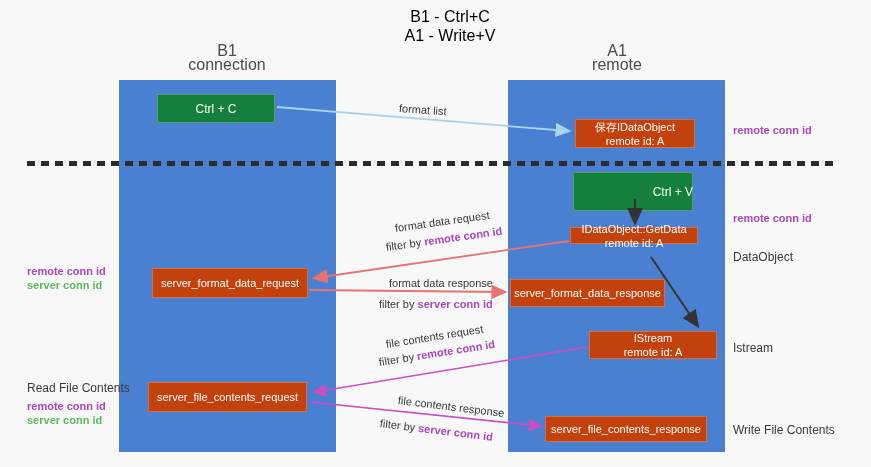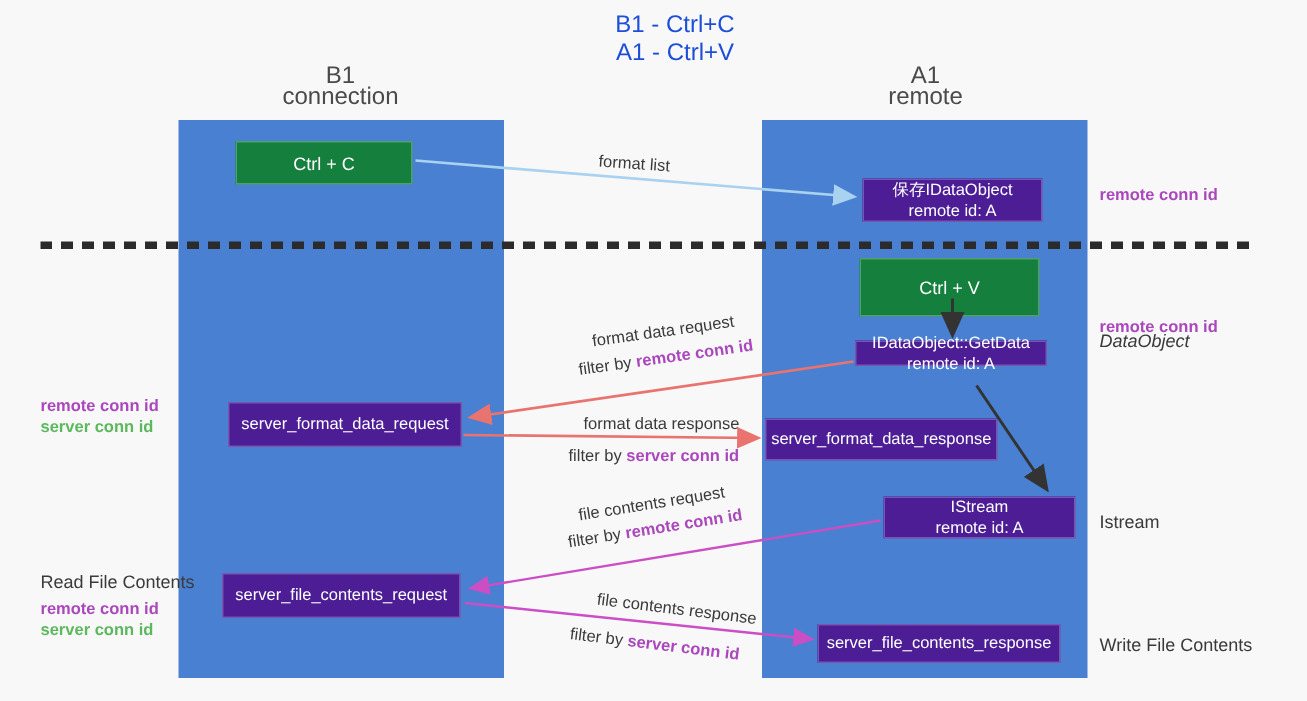--- a/index.html
+++ b/index.html
@@ -4,61 +4,61 @@
 <style>
   html,body{margin:0;padding:0;background:#f8f8f8;}
   .canvas{
     position:relative;width:871px;height:467px;overflow:hidden;
     background:#f8f8f8;
     font-family:"Liberation Sans","DejaVu Sans",sans-serif;
     color:#3a3a3a;
   }
   .title{
     position:absolute;left:370px;top:7px;width:160px;
-    text-align:center;font-size:16px;line-height:19px;color:#1d4ed8;
+    text-align:center;font-size:16px;line-height:19px;color:#000000;
   }
   .lane-header{
     position:absolute;width:140px;text-align:center;
     font-size:16px;line-height:14px;color:#4a4a4a;top:44px;
   }
   .lane{
     position:absolute;top:80px;width:217px;height:372px;
     background:#4a80d2;z-index:1;
   }
   .dashed-line{
     position:absolute;left:27px;top:161px;width:808px;height:5px;z-index:3;
     background:repeating-linear-gradient(90deg,#2b2b2b 0 8px,transparent 8px 14px);
   }
   .node{
     position:absolute;z-index:2;display:flex;flex-direction:column;
     align-items:center;justify-content:center;
     color:#fff;font-size:11px;line-height:14px;text-align:center;
     box-shadow:0 0 0 1px rgba(255,255,255,0.25) inset;
   }
   .node.green{background:#15803d;font-size:12px;}
-  .node.orange{background:#4c1d95;}
+  .node.orange{background:#c2410c;}
   .side-label{position:absolute;font-size:12px;line-height:14px;color:#3a3a3a;white-space:nowrap;z-index:2;}
   .side-label.bold-id{font-size:11px;font-weight:bold;}
   .purple{color:#ab47bc;}
   .greenlbl{color:#5cb85c;}
   .edge-label{
     position:absolute;font-size:11px;line-height:13px;color:#3a3a3a;
     white-space:nowrap;z-index:4;transform-origin:left center;
   }
   .id-purple{color:#ab47bc;font-weight:bold;}
   .overlay{position:absolute;left:0;top:0;z-index:5;pointer-events:none;}
 </style>
 </head>
 <body>
 
 <div class="canvas">
 
   <div class="title">
     <div>B1 - Ctrl+C</div>
-    <div>A1 - Ctrl+V</div>
+    <div>A1 - Write+V</div>
   </div>
 
   <div class="lane-header" style="left:157px;">
     <div>B1</div>
     <div>connection</div>
   </div>
   <div class="lane-header" style="left:547px;">
     <div>A1</div>
     <div>remote</div>
   </div>
@@ -70,21 +70,21 @@
 
   <div class="node green" style="left:157px;top:94px;width:118px;height:29px;">
     <span>Ctrl + C</span>
   </div>
 
   <div class="node orange" style="left:575px;top:119px;width:120px;height:29px;">
     <span>保存IDataObject</span>
     <span>remote id: A</span>
   </div>
 
-  <div class="node green" style="left:573px;top:172px;width:120px;height:39px;">
+  <div class="node green" style="left:573px;top:172px;width:120px;height:39px;align-items:flex-end;">
     <span>Ctrl + V</span>
   </div>
 
   <div class="node orange" style="left:570px;top:227px;width:128px;height:17px;">
     <span>IDataObject::GetData</span>
     <span>remote id: A</span>
   </div>
 
   <div class="node orange" style="left:510px;top:279px;width:155px;height:28px;">
     <span>server_format_data_response</span>
@@ -102,21 +102,21 @@
   <div class="node orange" style="left:545px;top:416px;width:162px;height:26px;">
     <span>server_file_contents_response</span>
   </div>
 
   <div class="node orange" style="left:148px;top:382px;width:159px;height:30px;">
     <span>server_file_contents_request</span>
   </div>
 
   <div class="side-label bold-id purple" style="left:733px;top:123px;">remote conn id</div>
   <div class="side-label bold-id purple" style="left:733px;top:211px;">remote conn id</div>
-  <div class="side-label" style="left:733px;top:220px;font-style:italic;">DataObject</div>
+  <div class="side-label" style="left:733px;top:250px;">DataObject</div>
   <div class="side-label" style="left:733px;top:341px;">Istream</div>
   <div class="side-label" style="left:733px;top:423px;">Write File Contents</div>
 
   <div class="side-label bold-id purple" style="left:27px;top:264px;">remote conn id</div>
   <div class="side-label bold-id greenlbl" style="left:27px;top:278px;">server conn id</div>
   <div class="side-label" style="left:27px;top:381px;">Read File Contents</div>
   <div class="side-label bold-id purple" style="left:27px;top:399px;">remote conn id</div>
   <div class="side-label bold-id greenlbl" style="left:27px;top:413px;">server conn id</div>
 
   <div class="edge-label" style="left:399px;top:102px;transform:rotate(4deg);">format list</div>

